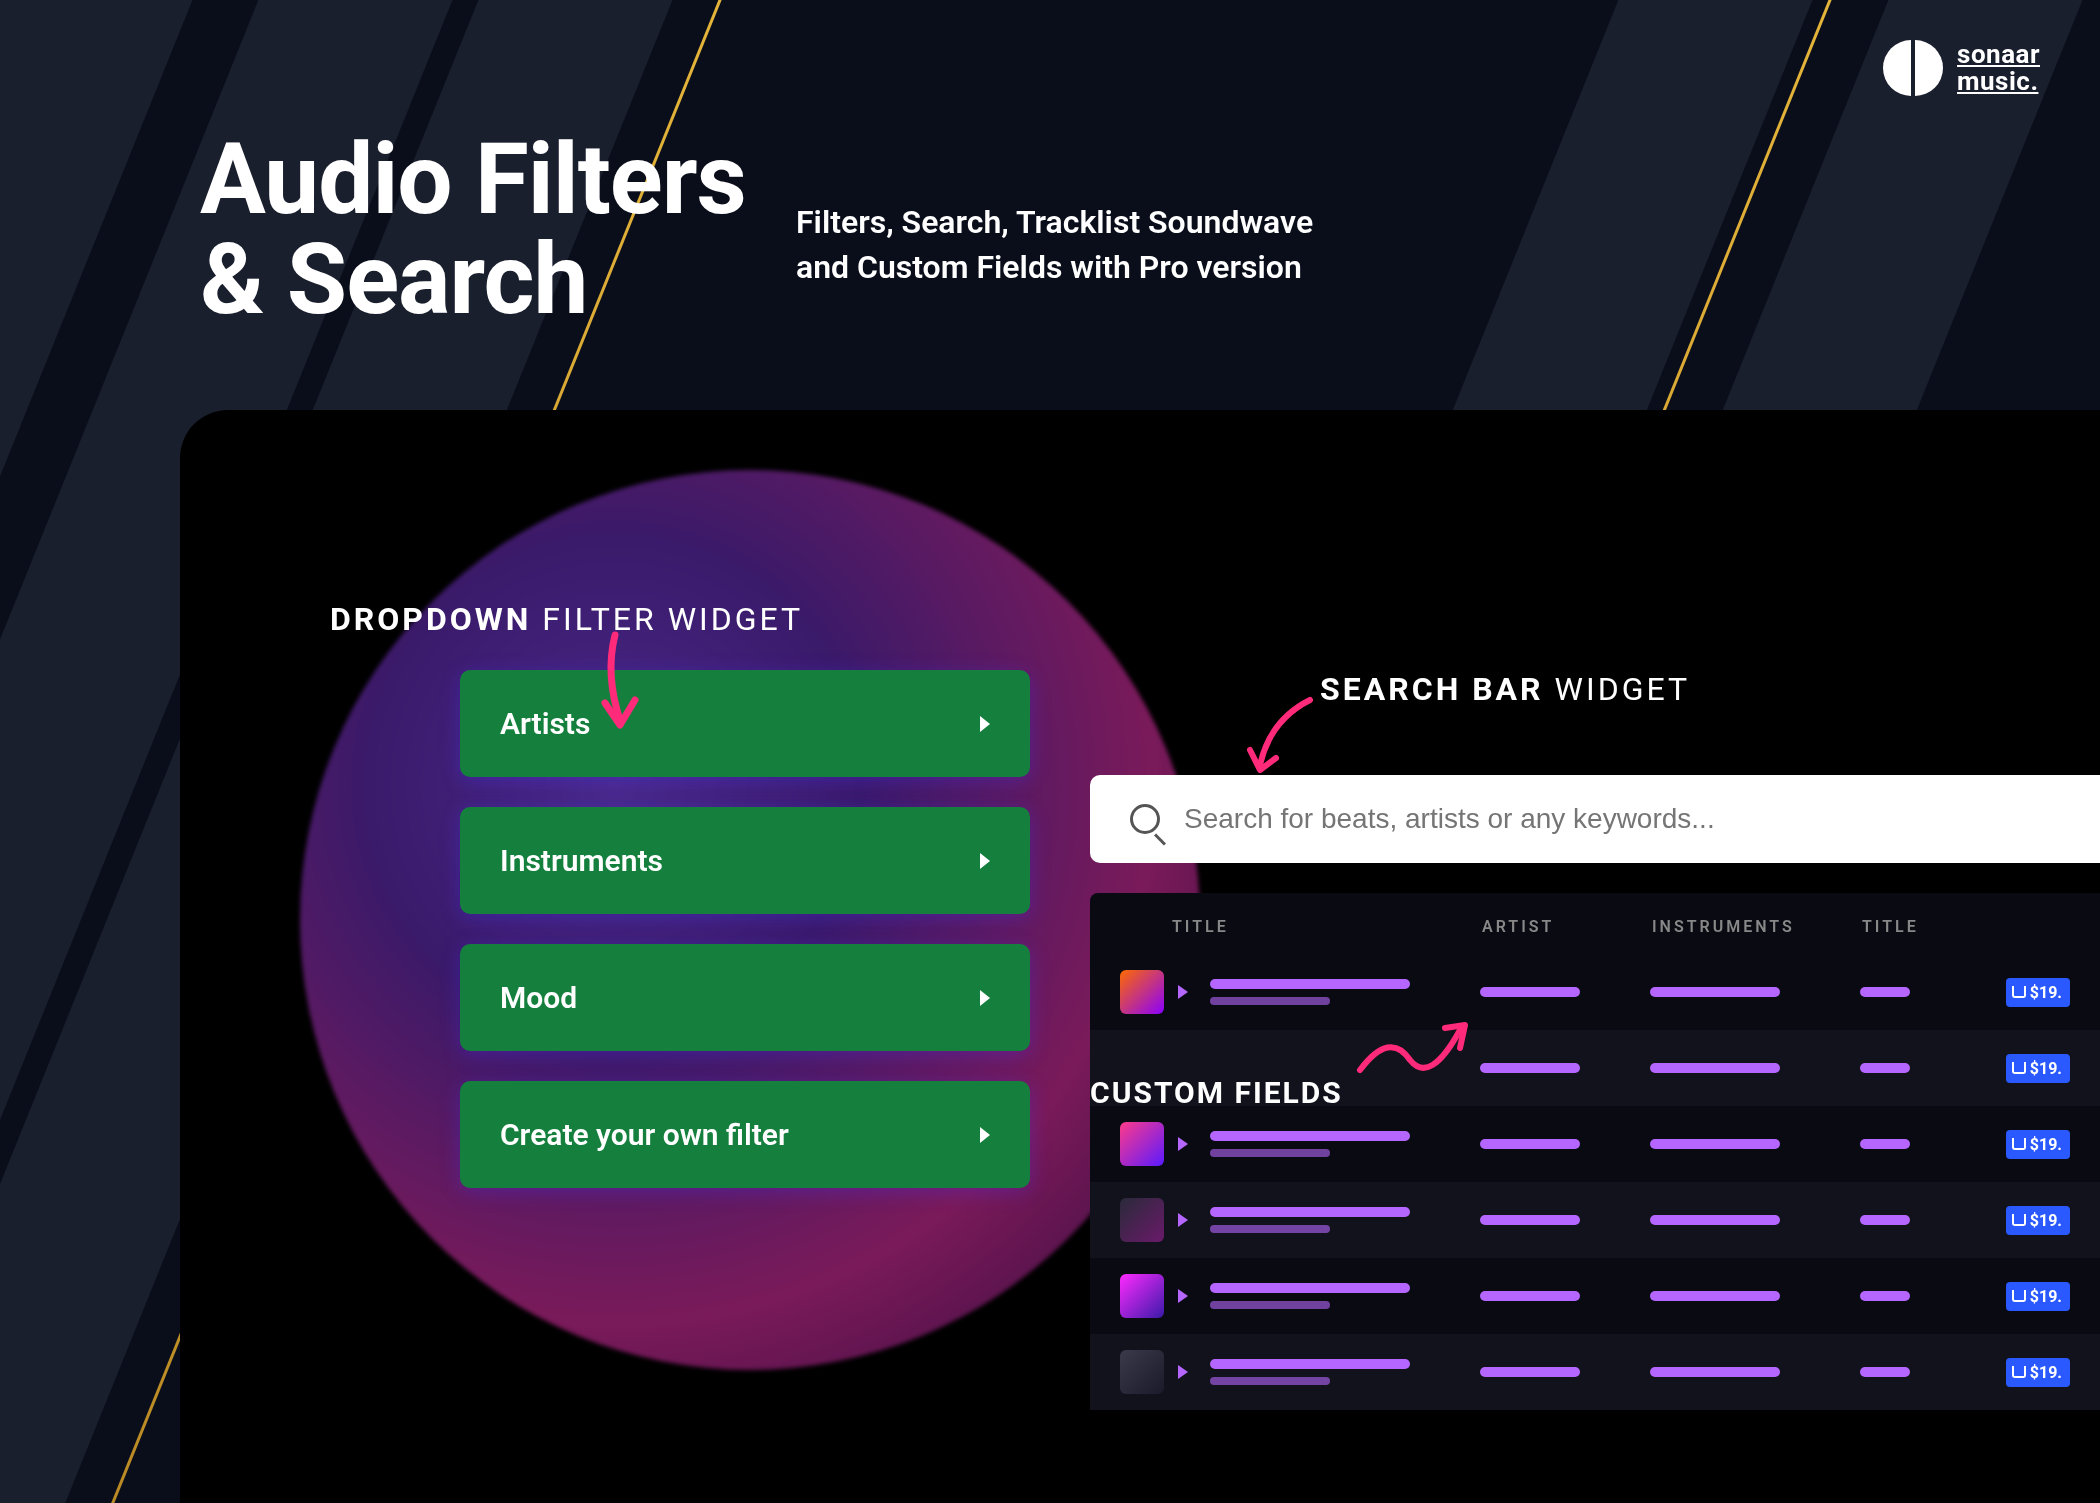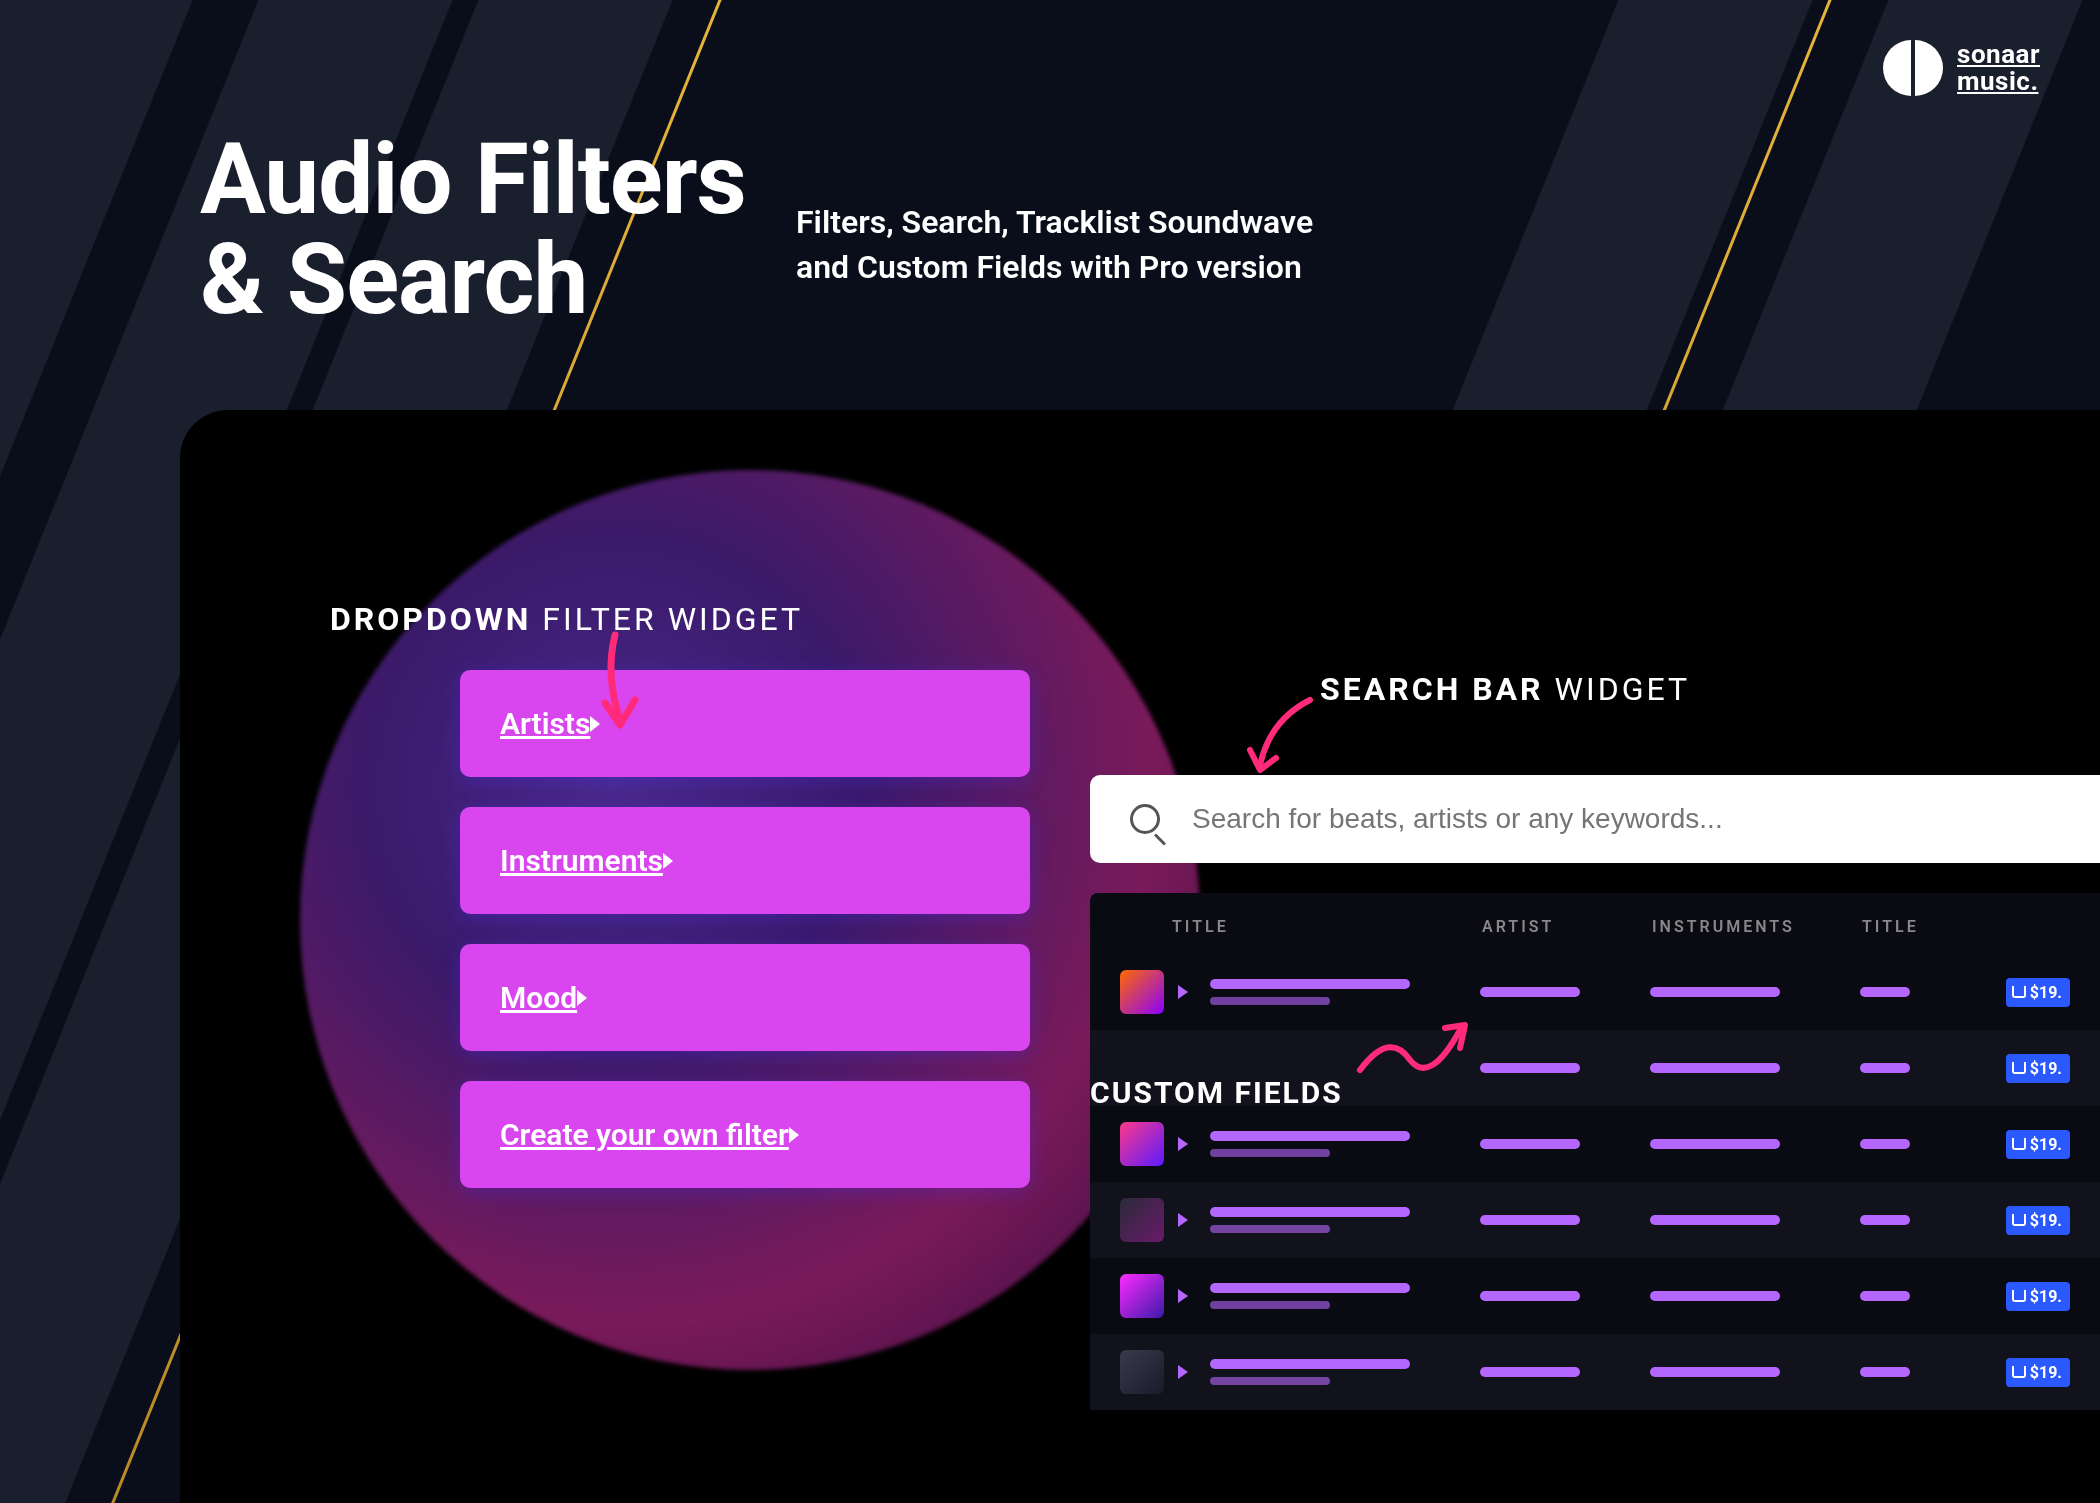--- a/index.html
+++ b/index.html
@@ -128,32 +128,32 @@
 
 
 .filter-col {
   position: absolute;
   top: 260px;
   left: 280px;
   width: 570px;
   z-index: 3;
 }
 .filter-btn {
-  background: #d946ef;
+  background: #15803d;
   border-radius: 10px;
   padding: 36px 40px;
   margin-bottom: 30px;
   display: flex;
   align-items: center;
+  justify-content: space-between;
   font-size: 30px;
   font-weight: 600;
   color: #fff;
   box-shadow: 0 4px 20px rgba(74,46,255,0.3);
   cursor: pointer;
-  text-decoration: underline;
 }
 .filter-btn .caret {
   width: 0; height: 0;
   border-top: 8px solid transparent;
   border-bottom: 8px solid transparent;
   border-left: 10px solid #fff;
 }
 .optional-tags {
   margin-top: 30px;
 }
@@ -184,21 +184,21 @@
   left: 910px;
   right: 0;
   z-index: 3;
 }
 .search-bar {
   background: #fff;
   border-radius: 10px 0 0 10px;
   padding: 28px 40px;
   display: flex;
   align-items: center;
-  gap: 32px;
+  gap: 24px;
   color: #555;
   font-size: 28px;
 }
 .search-icon {
   width: 30px;
   height: 30px;
   border: 3px solid #555;
   border-radius: 50%;
   position: relative;
   flex-shrink: 0;

